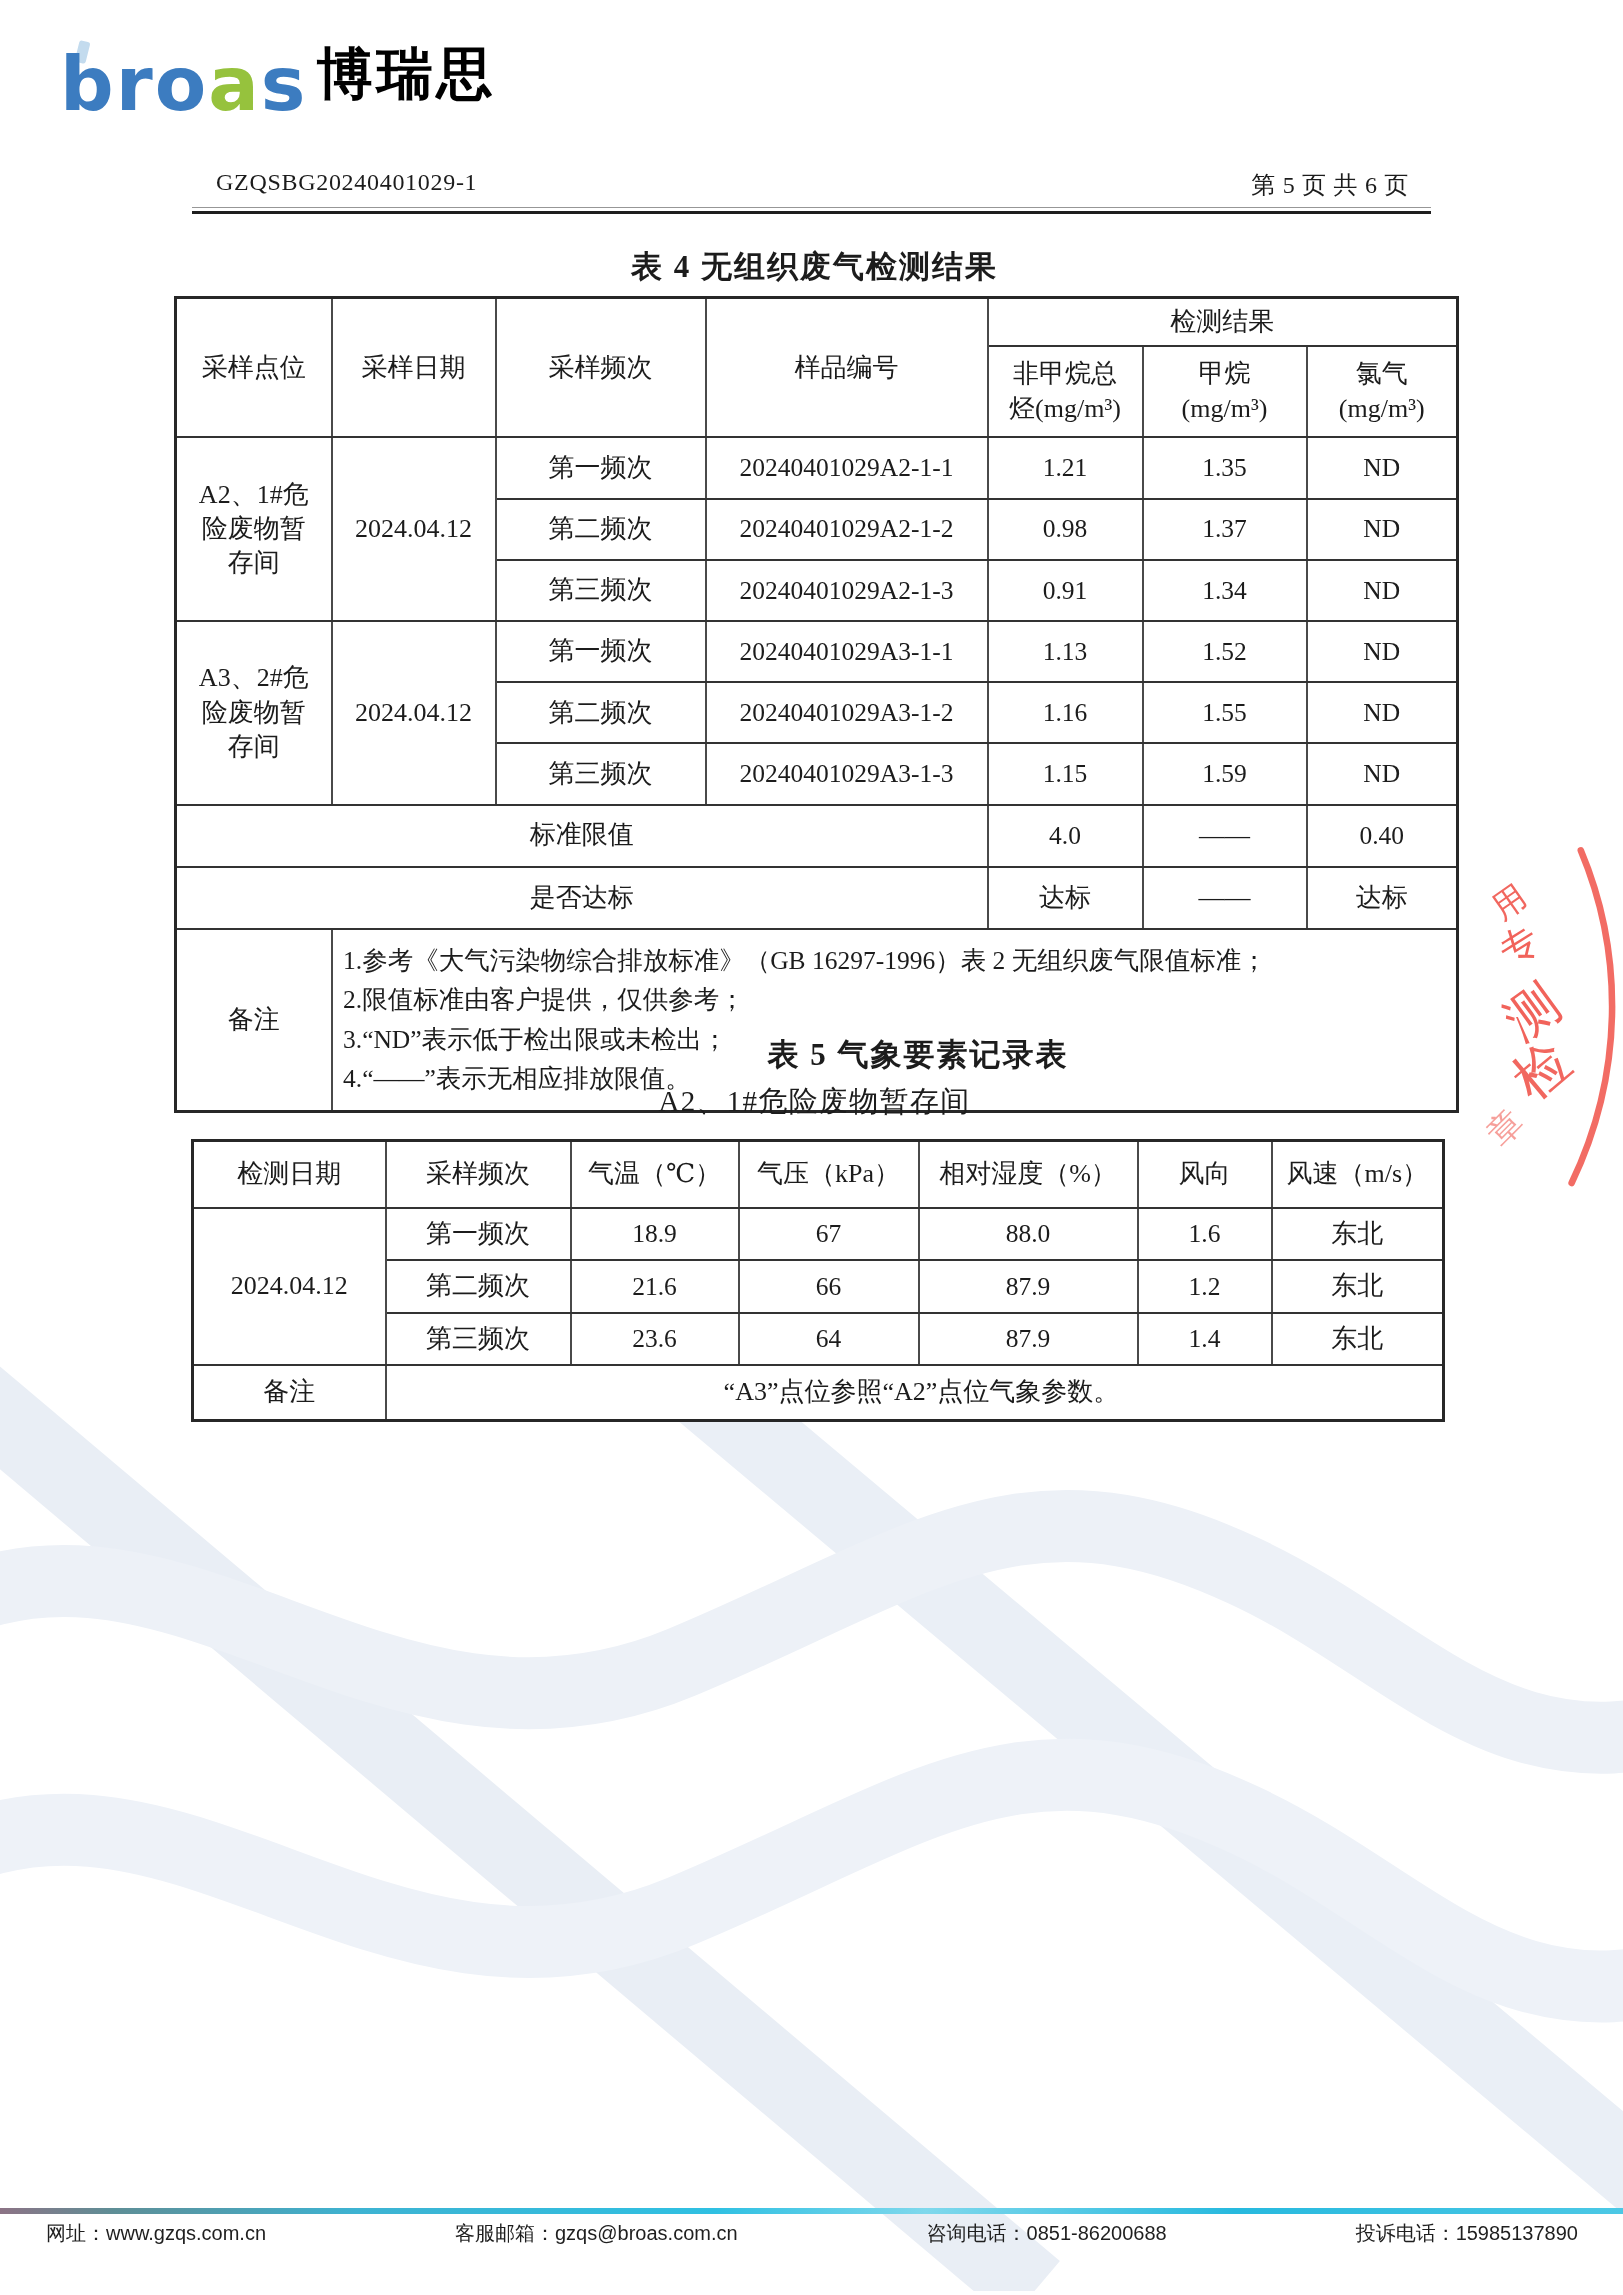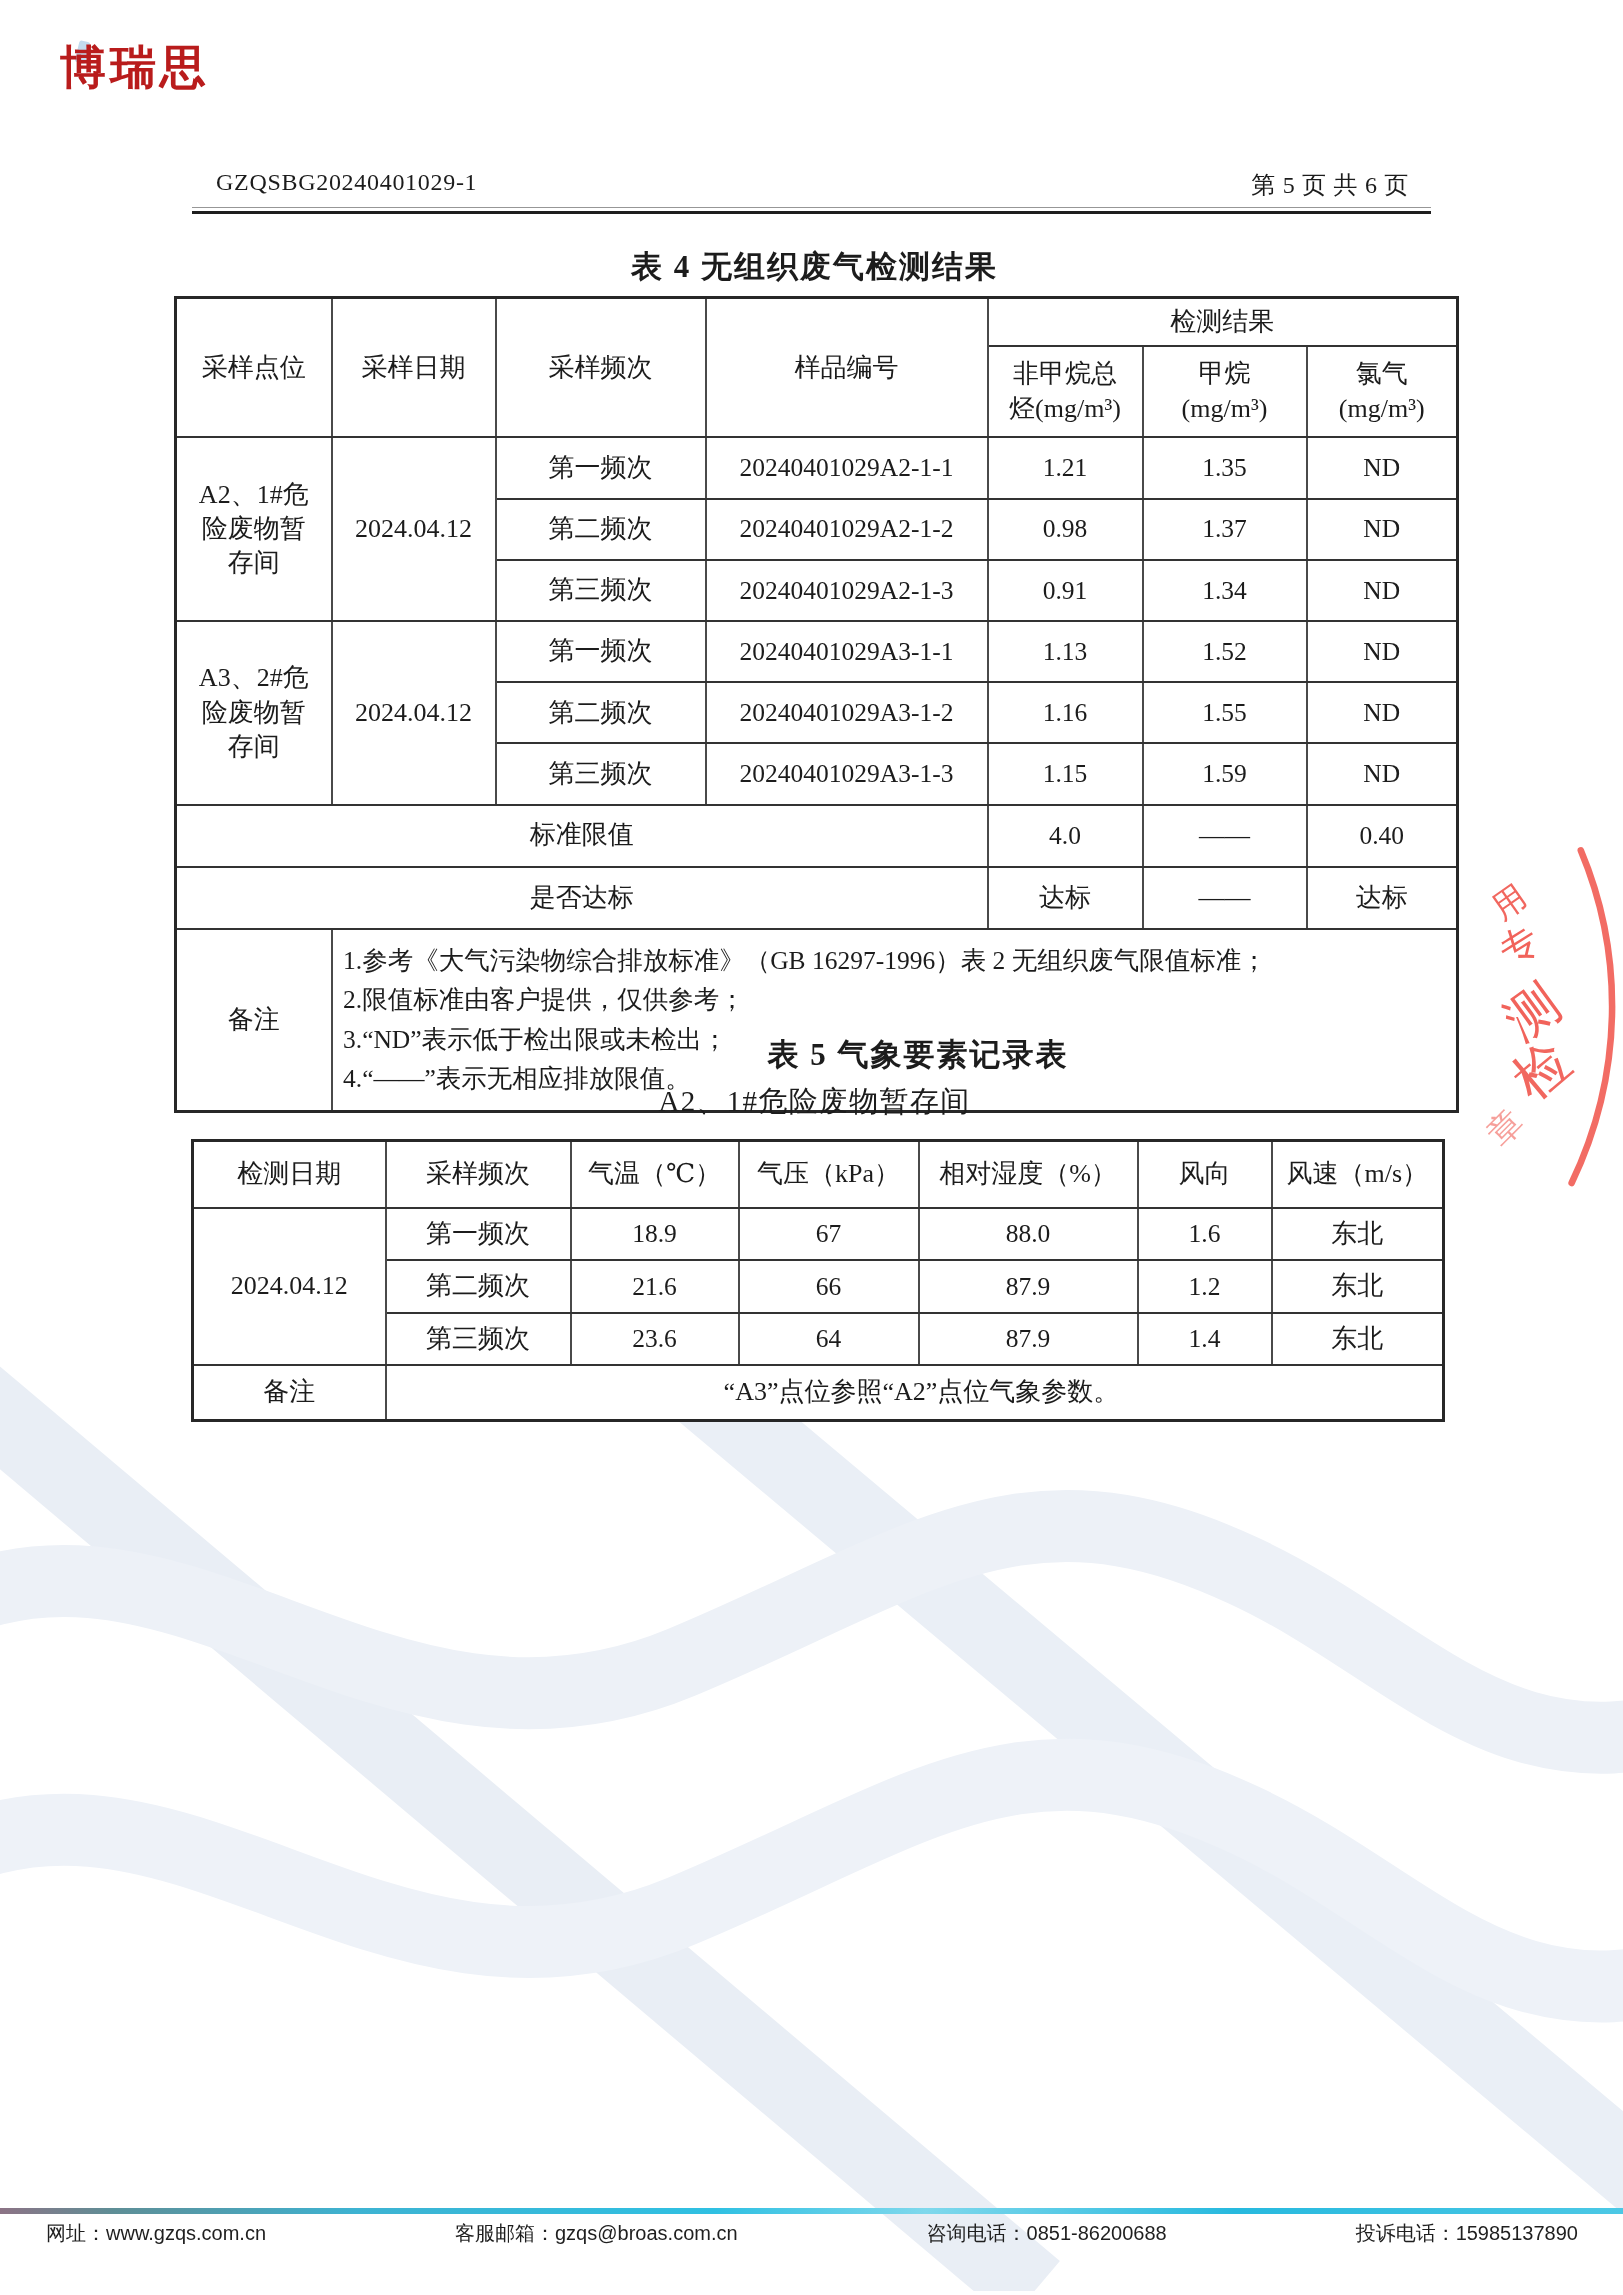--- a/index.html
+++ b/index.html
@@ -13,21 +13,21 @@
   
   .logo{left:60px;top:37px;display:flex;align-items:flex-end;gap:9.2px;}
   .logo-latin{
     font-family:"DejaVu Sans","Liberation Sans",sans-serif;
     font-weight:bold;font-size:75px;line-height:.82;letter-spacing:2px;
   }
   .logo-latin .blue{color:#3c7cc0;}
   .logo-latin .green{color:#96c23d;}
   .logo-cjk{
     font-family:"DejaVu Sans","Liberation Sans",sans-serif;
-    font-size:46px;font-weight:bold;color:#b91c1c;letter-spacing:3.9px;padding-bottom:2.6px;
+    font-size:56px;font-weight:bold;color:#000000;letter-spacing:3.9px;padding-bottom:2.6px;
   }
   .logo-mark{left:77px;top:41px;width:10.5px;height:22px;background:#c3dbee;border-radius:2.6px;transform:rotate(14deg);}
 
   
   .header-meta{
     left:216px;top:169px;width:1193px;display:flex;justify-content:space-between;
     font-size:24px;letter-spacing:0.7px;
   }
   .header-rule{
     left:192px;top:207px;width:1239px;height:2.6px;
@@ -88,20 +88,21 @@
 
 <svg class="abs watermark" viewBox="0 0 2480 1520" fill="none">
   <path d="M -150 60 L 1580 1520" stroke="#e9eef5" stroke-width="120"></path>
   <path d="M 830 -60 L 2570 1400" stroke="#eaeff6" stroke-width="120"></path>
   <path d="M -160 520 C 240 240 560 760 1040 560 C 1400 410 1560 260 1900 420 C 2160 540 2300 760 2620 640" stroke="#edf1f7" stroke-width="110"></path>
   <path d="M -160 900 C 240 620 560 1140 1040 940 C 1400 790 1560 640 1900 800 C 2160 920 2300 1140 2620 1020" stroke="#eef2f8" stroke-width="110"></path>
 </svg>
 
 <div class="abs logo-mark"></div>
 <div class="abs logo">
+  <div class="logo-latin"><span class="blue">bro</span><span class="green">a</span><span class="blue">s</span></div>
   <div class="logo-cjk">博瑞思</div>
 </div>
 
 <div class="abs header-meta">
   <span>GZQSBG20240401029-1</span>
   <span>第 5 页 共 6 页</span>
 </div>
 <div class="abs header-rule"></div>
 
 <div class="abs t4-title">表 4 无组织废气检测结果</div>

